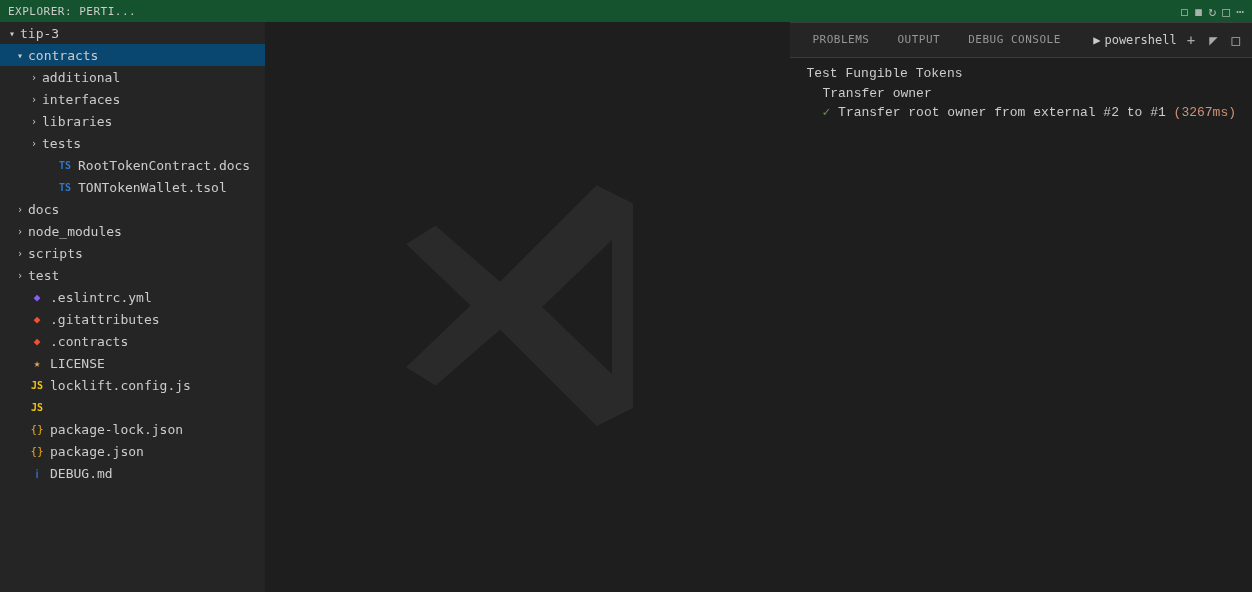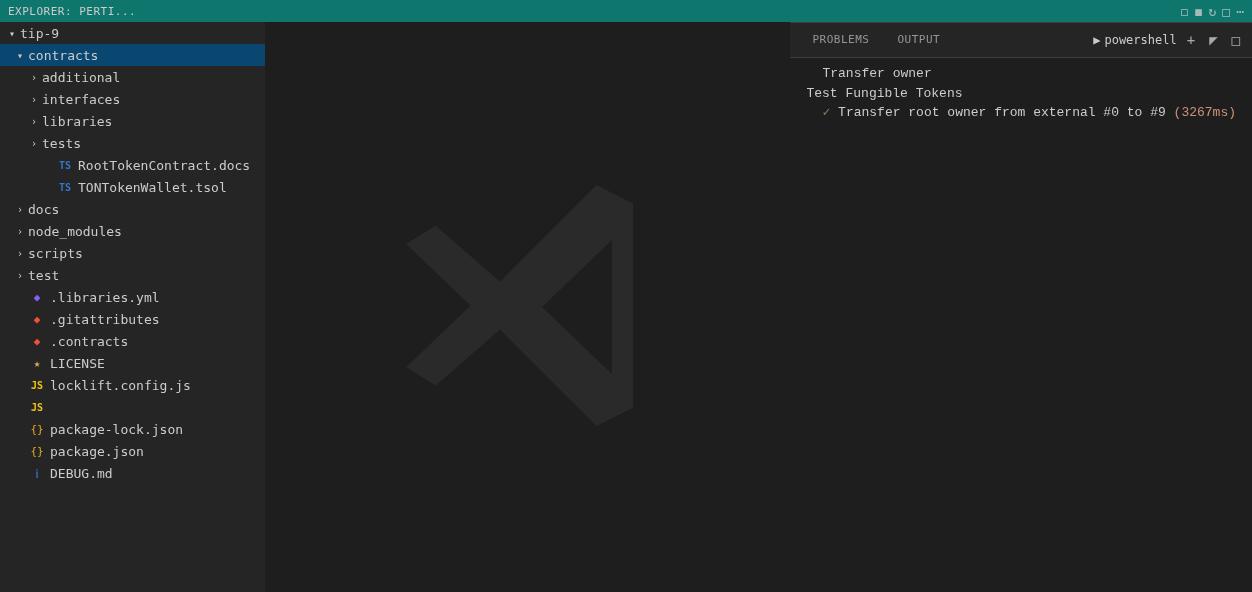--- a/index.html
+++ b/index.html
@@ -12,21 +12,21 @@
       flex-direction: column;
       width: 1252px;
       height: 592px;
       overflow: hidden;
     }
 
     
     .top-bar {
       display: flex;
       align-items: center;
-      background: #0f766e;
+      background: #14532d;
       height: 22px;
       padding: 0 8px;
       flex-shrink: 0;
     }
     .top-bar-title {
       font-size: 11px;
       color: #cccccc;
       text-transform: uppercase;
       letter-spacing: 0.5px;
       flex: 1;
@@ -215,21 +215,21 @@
     <span class="top-bar-icon" title="More">⋯</span>
   </div>
 </div>
 
 <div class="main-layout">
 
   <div class="sidebar">
 
     <div class="tree-item indent-0">
       <span class="tree-arrow">▾</span>
-      <span class="tree-label">tip-9</span>
+      <span class="tree-label">tip-3</span>
     </div>
 
     <div class="tree-item indent-1 active">
       <span class="tree-arrow">▾</span>
       <span class="tree-label">contracts</span>
     </div>
 
     <div class="tree-item indent-2">
       <span class="tree-arrow">›</span>
       <span class="tree-label">additional</span>
@@ -278,21 +278,21 @@
     </div>
 
     <div class="tree-item indent-1">
       <span class="tree-arrow">›</span>
       <span class="tree-label">test</span>
     </div>
 
     <div class="tree-item indent-1">
       <span class="tree-arrow" style="opacity:0">›</span>
       <span class="tree-icon icon-eslint">◆</span>
-      <span class="tree-label">.libraries.yml</span>
+      <span class="tree-label">.eslintrc.yml</span>
     </div>
 
     <div class="tree-item indent-1">
       <span class="tree-arrow" style="opacity:0">›</span>
       <span class="tree-icon" style="color:#f05133; font-size:11px;">◆</span>
       <span class="tree-label">.gitattributes</span>
     </div>
 
     <div class="tree-item indent-1">
       <span class="tree-arrow" style="opacity:0">›</span>
@@ -346,40 +346,43 @@
       </svg>
     </div>
 
     <div class="bottom-panel">
       <div class="panel-tabs">
         <div class="panel-tab">
           <span>PROBLEMS</span>
         </div>
         <div class="panel-tab">
           <span>OUTPUT</span>
+        </div>
+        <div class="panel-tab">
+          <span>DEBUG CONSOLE</span>
         </div>
         <div class="panel-tab-spacer"></div>
         <div class="panel-actions">
           <span class="powershell-label">
             <span style="font-size:12px;">▶</span>
             <span>powershell</span>
           </span>
           <span class="panel-action-btn" title="New Terminal">+</span>
           <span class="panel-action-btn" title="Split Terminal">◤</span>
           <span class="panel-action-btn" title="Maximize Panel">□</span>
         </div>
       </div>
 
       <div class="terminal-content">
+        <div class="term-line">
+          <span>Test Fungible Tokens</span>
+        </div>
         <div class="term-line term-indent">
           <span>Transfer owner</span>
         </div>
-        <div class="term-line">
-          <span>Test Fungible Tokens</span>
-        </div>
         <div class="term-line term-indent">
-          <span style="color: #6a9153;">✓ </span><span style="color: #cccccc;">Transfer root owner from external #0 to #9 </span><span style="color: #ce9178; text-align: right;">(3267ms)</span>
+          <span style="color: #6a9153;">✓ </span><span style="color: #cccccc;">Transfer root owner from external #2 to #1 </span><span style="color: #ce9178; text-align: right;">(3267ms)</span>
         </div>
       </div>
     </div>
 
   </div>
 </div>
 
 </body></html>

